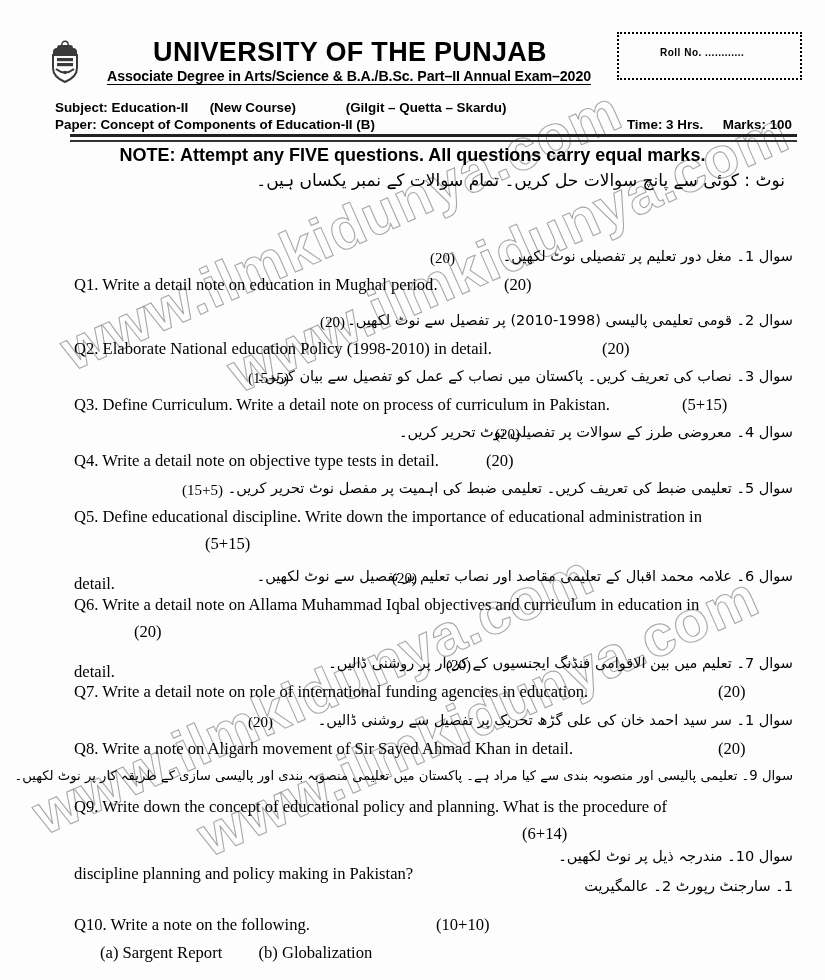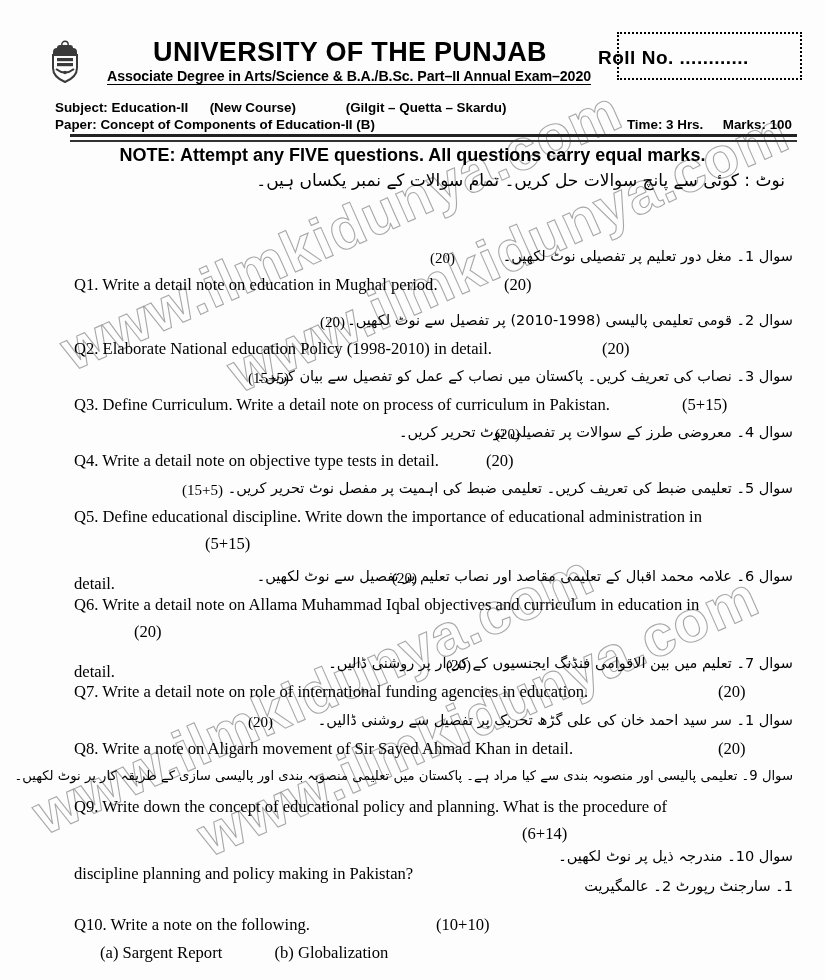--- a/index.html
+++ b/index.html
@@ -95,25 +95,25 @@
     position: absolute;
     left: 617px;
     top: 32px;
     width: 185px;
     height: 48px;
     border: 2.5px dotted #000;
     box-sizing: border-box;
   }
   .rollno-text {
     position: absolute;
-    left: 598px;
+    left: 660px;
     top: 47px;
     font-family: "Liberation Sans", sans-serif;
     font-weight: 700;
-    font-size: 19px;
+    font-size: 10px;
     color: #000;
     letter-spacing: 0.5px;
   }
 
   .subject-line {
     position: absolute;
     left: 55px;
     top: 100px;
     font-family: "Liberation Sans", sans-serif;
     font-weight: 700;
@@ -246,21 +246,21 @@
     white-space: nowrap;
     margin-top: 40px;
   }
   .sub-items {
     position: absolute;
     left: 100px;
     top: 0;
     font-size: 16.6px;
     white-space: nowrap;
   }
-  .sub-items .b-item { display: inline-block; margin-left: 48px; }
+  .sub-items .b-item { display: inline-block; margin-left: 32px; }
 </style>
 </head>
 <body>
 
 <div id="page">
 
   <div class="header-block">
 
     <div class="crest">
       <svg viewBox="0 0 34 44" xmlns="http://www.w3.org/2000/svg">

